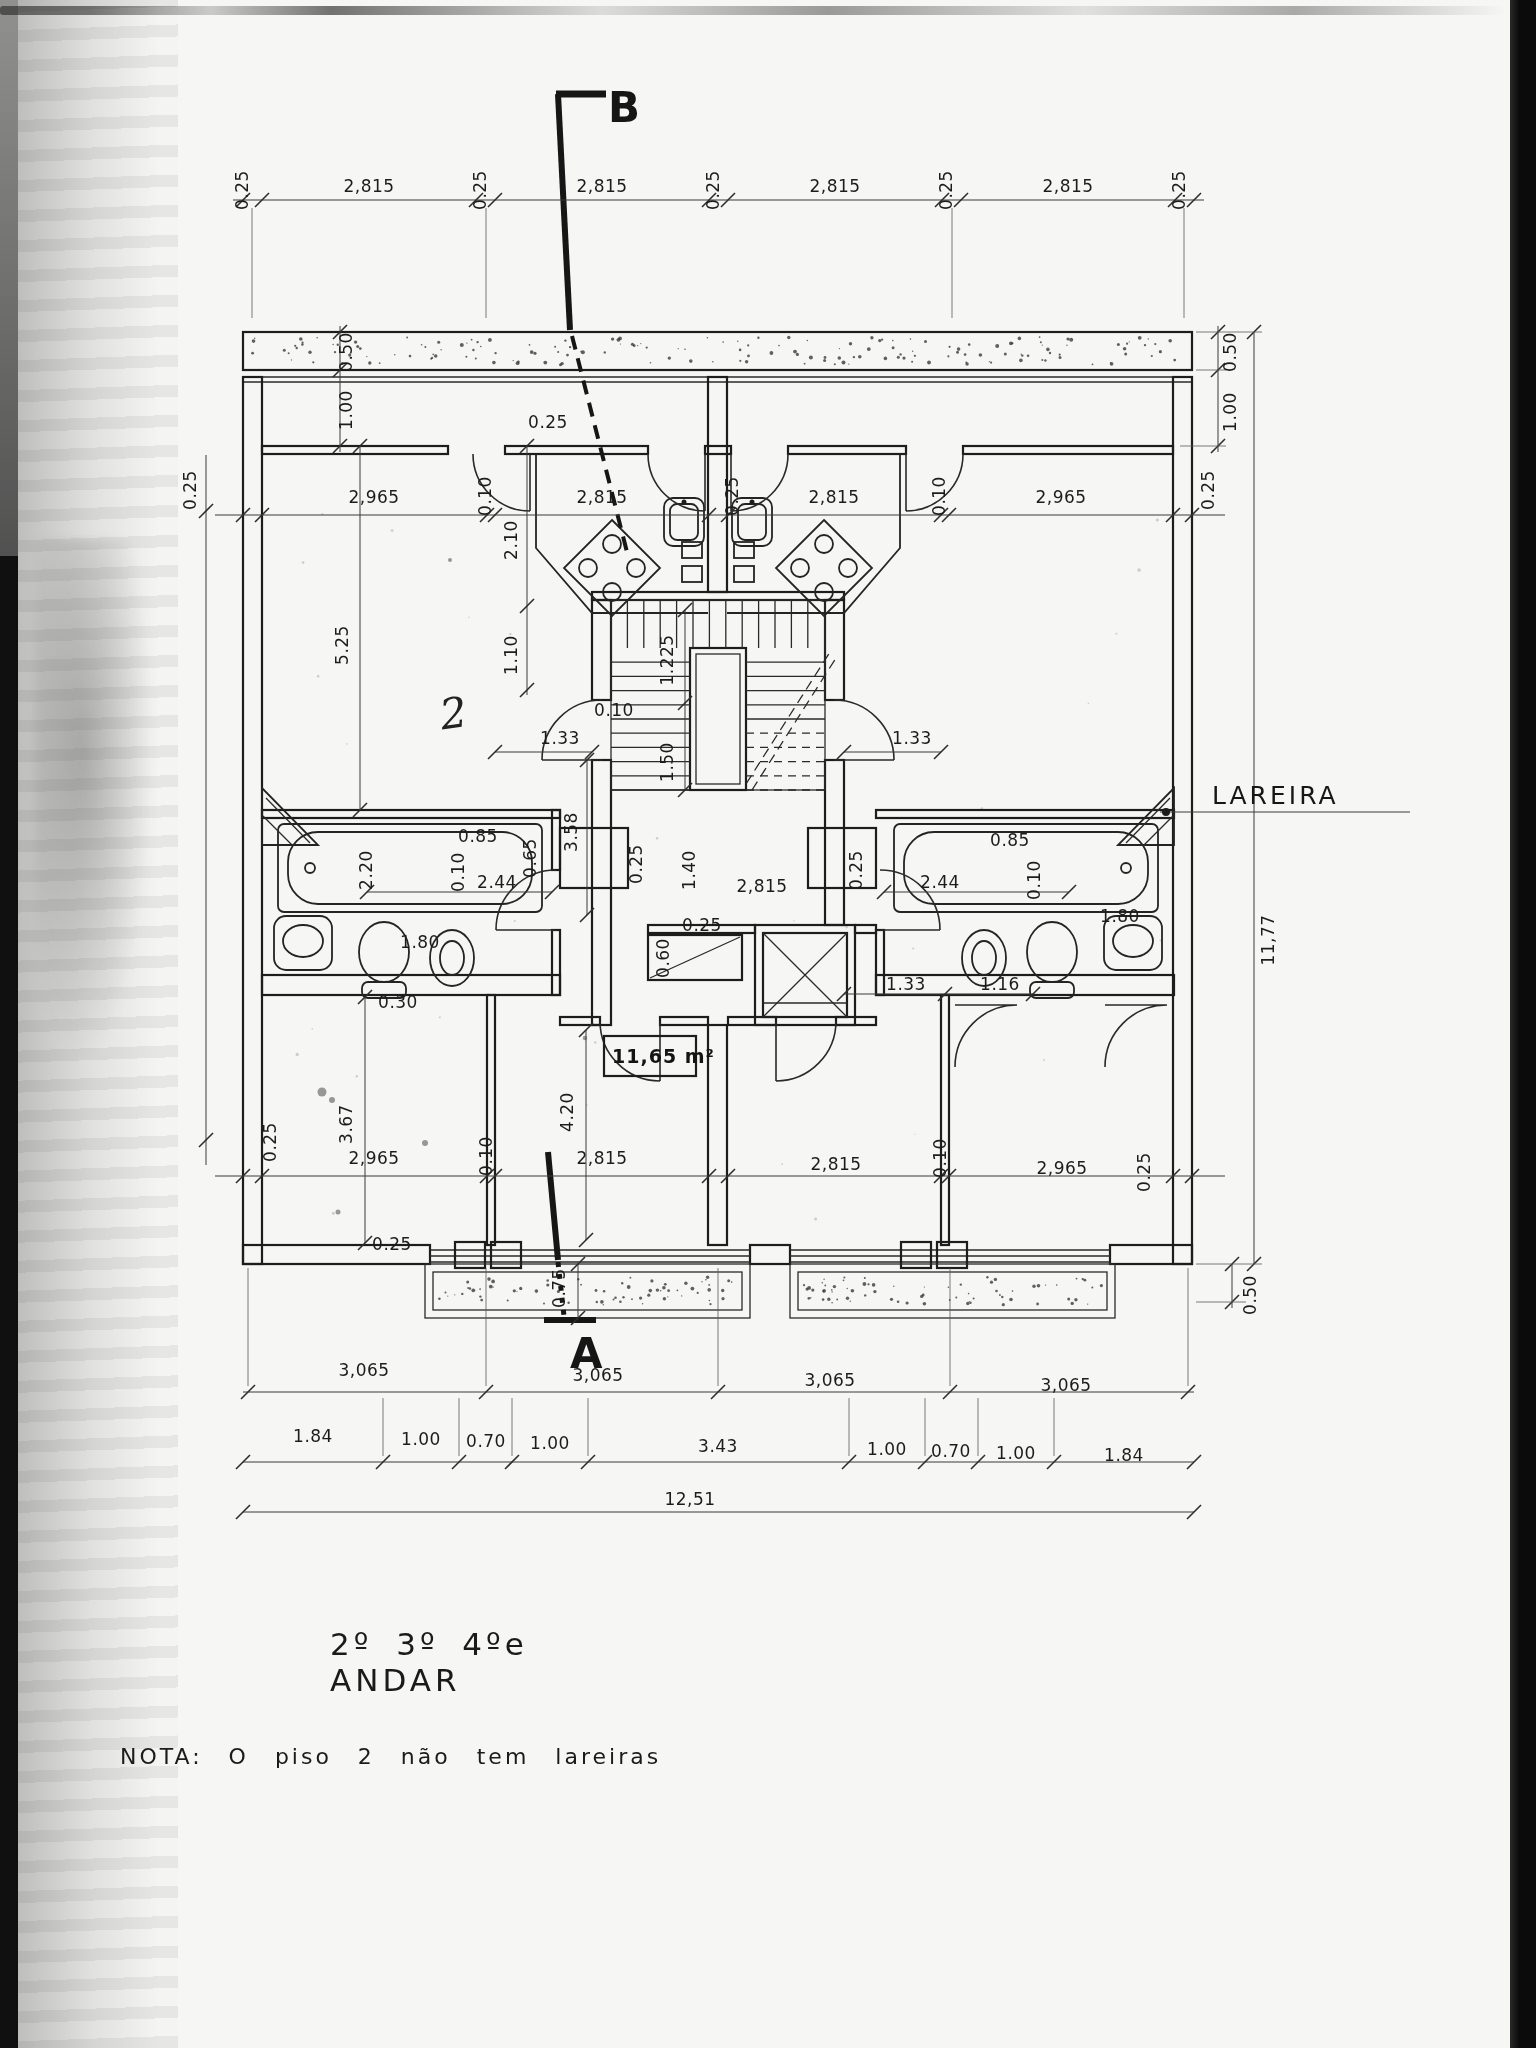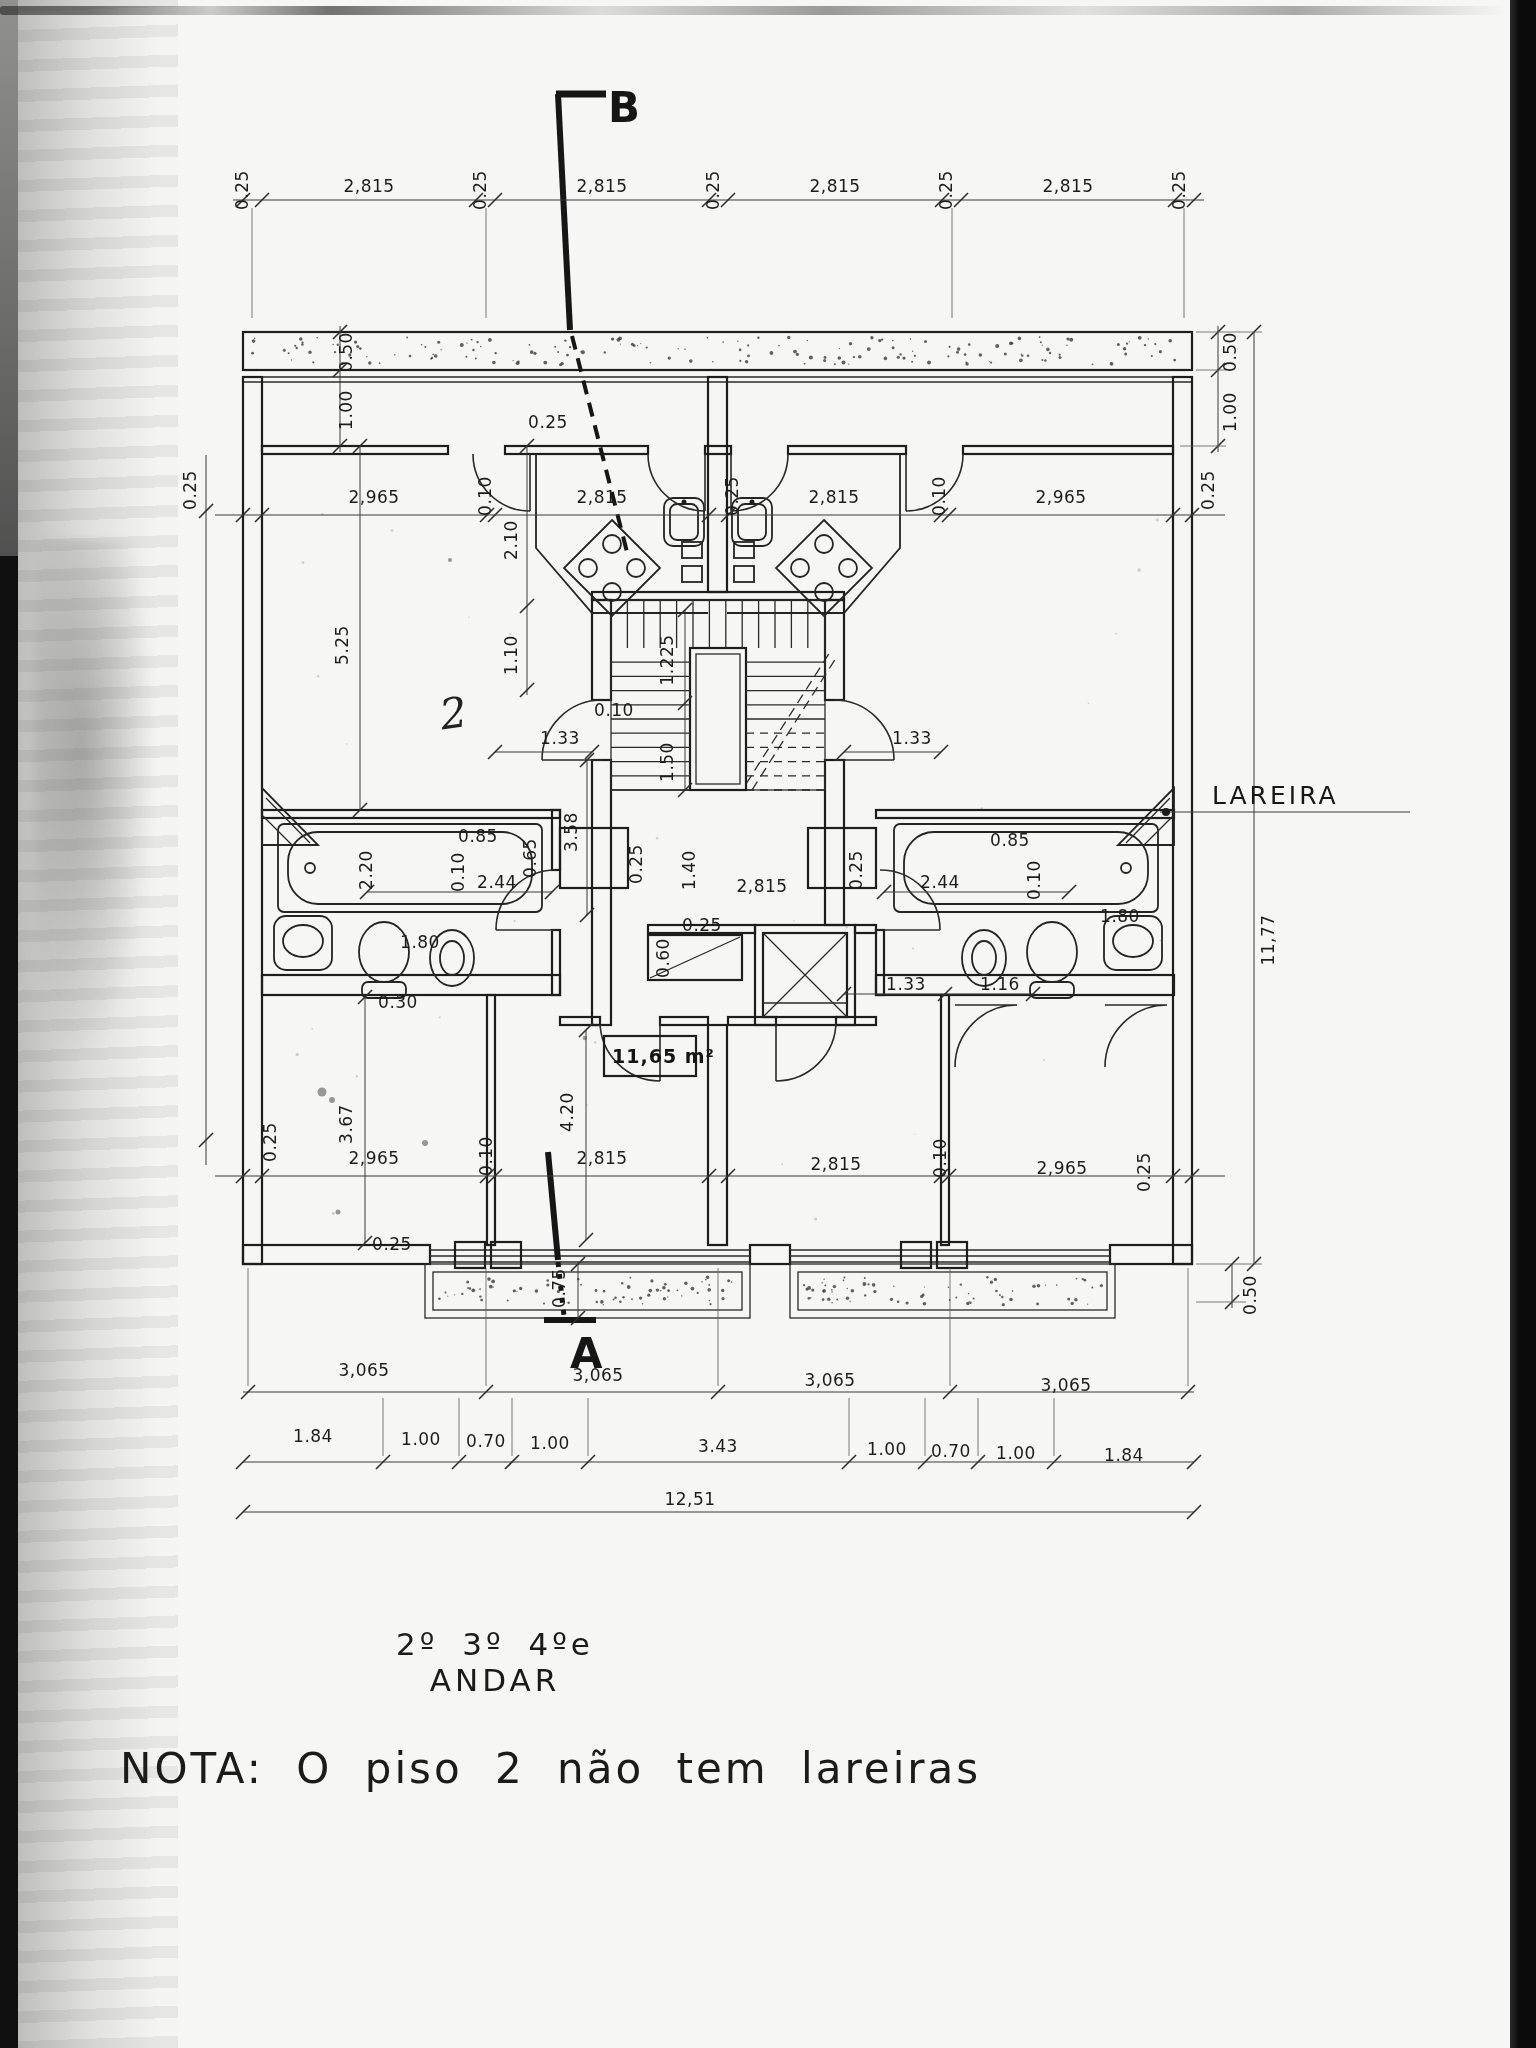--- a/index.html
+++ b/index.html
@@ -34,25 +34,25 @@
   .ext  { stroke:#5a5a5a; stroke-width:.8px; fill:none; }
   .fixt { fill:none; stroke:#242424; stroke-width:1.8px; }
   .door { fill:none; stroke:#2a2a2a; stroke-width:1.6px; }
   .sect { stroke:#161616; fill:none; }
   text.dimtxt { font-size:17px; fill:#1c1c1c; letter-spacing:.5px; }
   text.big { font-size:42px; fill:#161616; font-weight:bold; }
   text.lareira { font-size:25px; fill:#161616; letter-spacing:3px; }
   text.area { font-size:19px; fill:#141414; font-weight:600; letter-spacing:1px; }
   text.hand { font-size:42px; fill:#222; font-family:"DejaVu Serif", serif; font-style:italic; }
   .title {
-    position:absolute; left:330px; top:1626px; width:330px; text-align:center;
+    position:absolute; left:330px; top:1626px; width:330px; text-align:left;
     font-size:31px; color:#1a1a1a; letter-spacing:4px; word-spacing:10px; font-weight:500;
   }
   .note {
-    position:absolute; left:120px; top:1744px; font-size:42px; color:#1b1b1b;
+    position:absolute; left:120px; top:1744px; font-size:22px; color:#1b1b1b;
     letter-spacing:3px; word-spacing:16px;
   }
 </style>
 </head>
 <body>
 
 <div class="page">
 
   <div class="mottle"></div>
   <div class="mottle-patch"></div>

